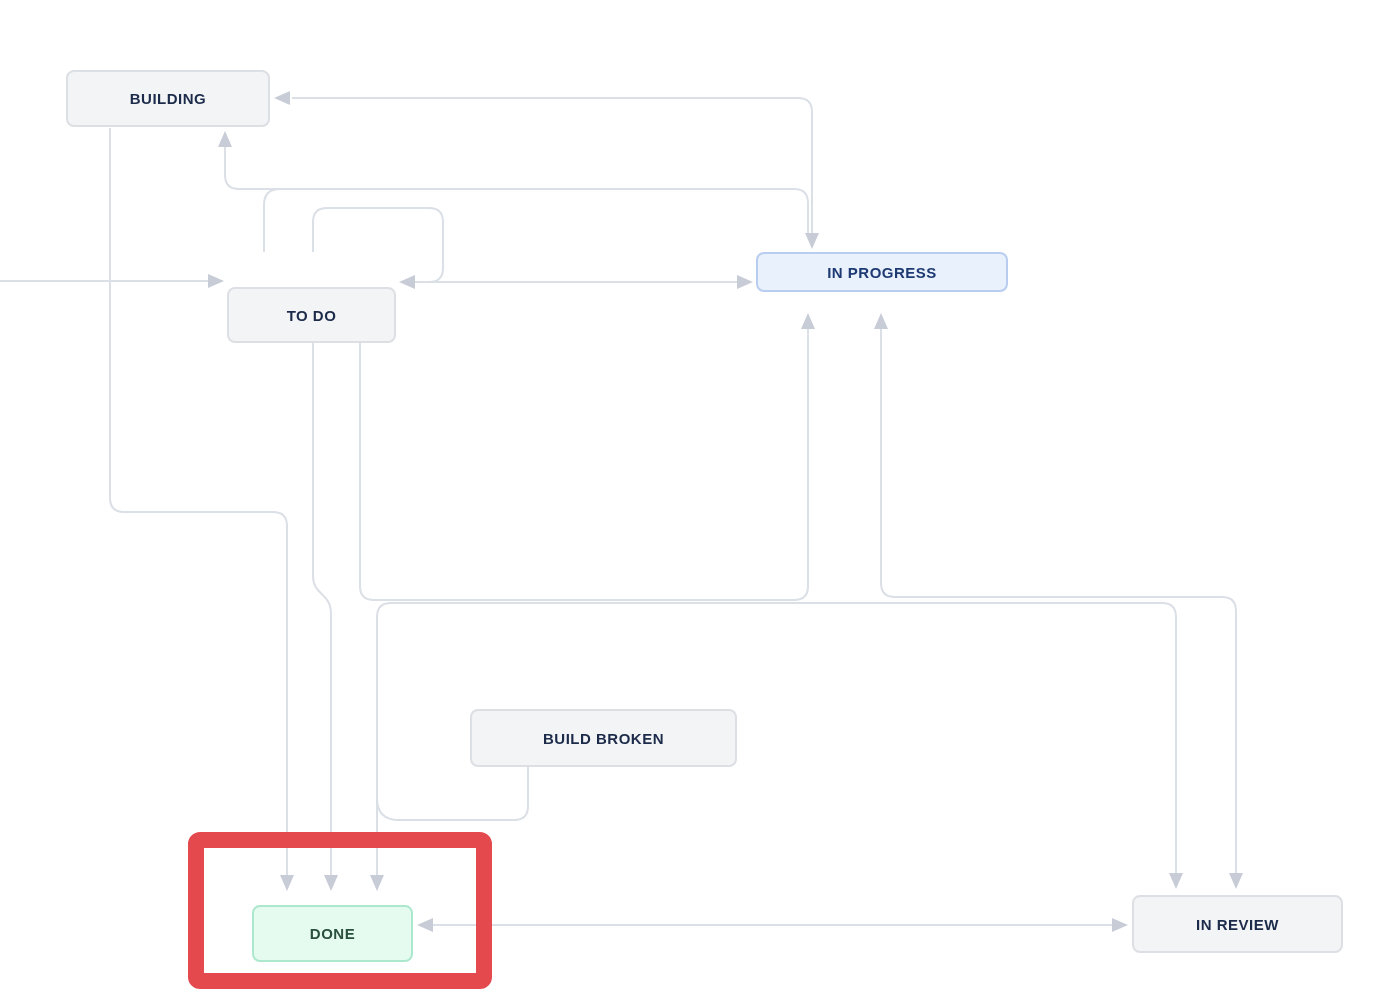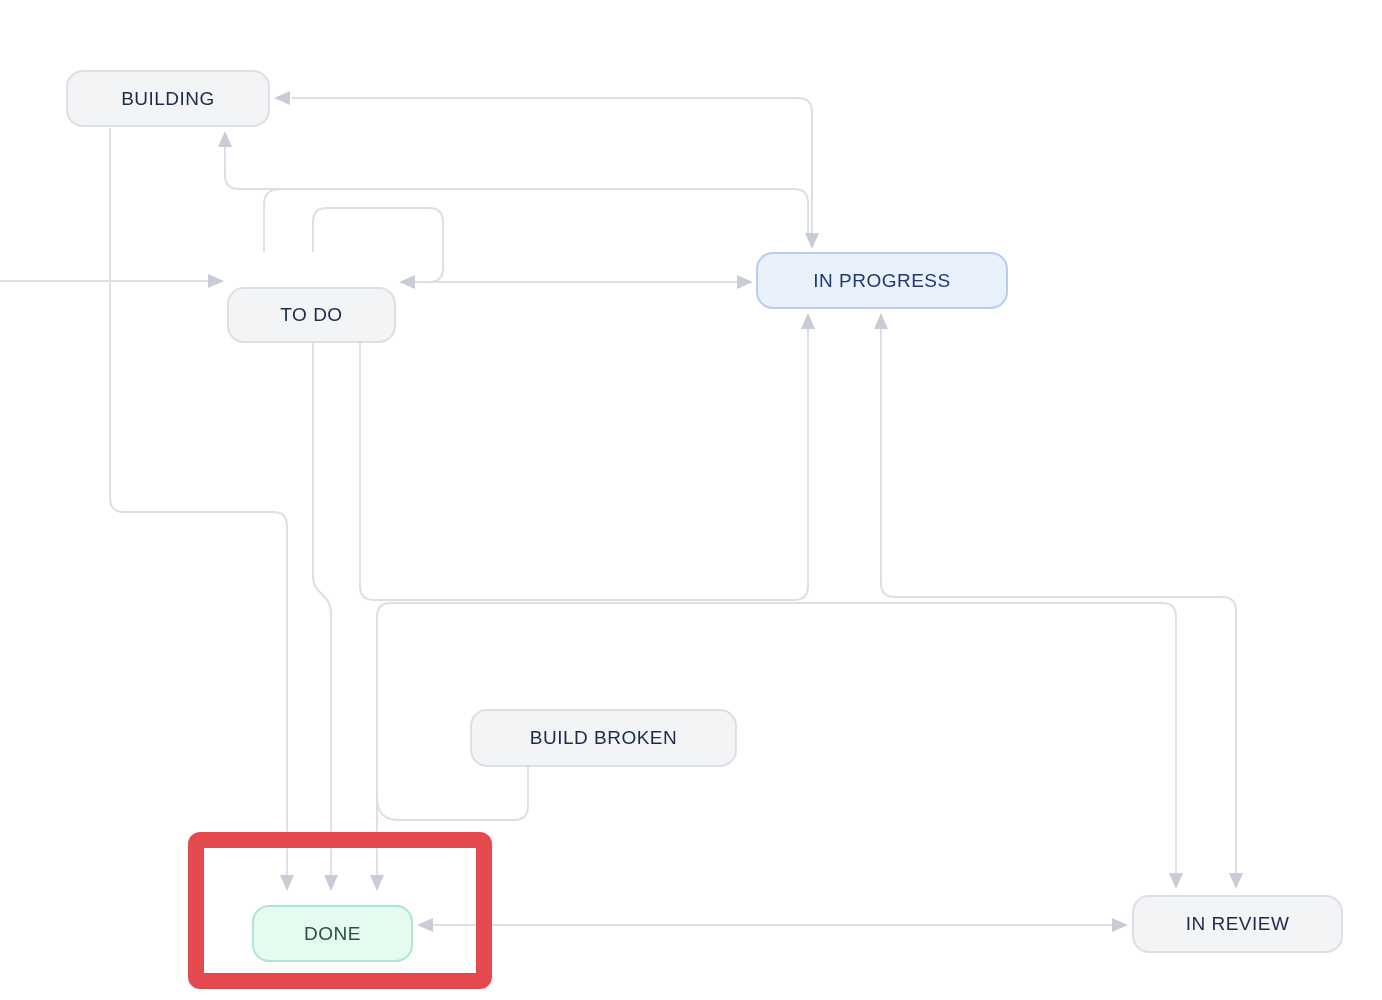--- a/index.html
+++ b/index.html
@@ -2,28 +2,28 @@
 <html><head>
 <meta charset="utf-8">
 <style>
   html,body{margin:0;padding:0;background:#ffffff;}
   #canvas{position:relative;width:1382px;height:1000px;background:#ffffff;overflow:hidden;
           font-family:"Liberation Sans",sans-serif;}
   #edge-layer{position:absolute;left:0;top:0;width:1382px;height:1000px;}
   .edge{fill:none;stroke:#dbdfe6;stroke-width:2;}
   .arrowhead{fill:#c7ccd7;stroke:none;}
   .node{position:absolute;display:flex;align-items:center;justify-content:center;
-        border-radius:17px;border:2px solid;box-sizing:border-box;
-        font-weight:400;font-size:19px;letter-spacing:.5px;cursor:pointer;}
+        border-radius:8px;border:2px solid;box-sizing:border-box;
+        font-weight:700;font-size:15px;letter-spacing:.5px;cursor:pointer;}
   .sty-default{background:#f3f4f6;border-color:#dcdfe4;color:#1c2b4a;}
   .sty-info{background:#e9f1fc;border-color:#b8cdf0;color:#1e3a73;}
   .sty-success{background:#e6fbf0;border-color:#abe8cd;color:#2a5040;margin-top:9px;}
   #n-building{left:66px;top:70px;width:204px;height:57px;}
   #n-todo{left:227px;top:252px;width:169px;height:56px;margin-top:35px;}
-  #n-inprogress{left:756px;top:252px;width:252px;height:57px;}
+  #n-inprogress{left:756px;top:252px;width:252px;height:40px;}
   #n-buildbroken{left:470px;top:685px;width:267px;height:58px;margin-top:24px;}
   #n-done{left:252px;top:896px;width:161px;height:57px;}
   #n-inreview{left:1132px;top:895px;width:211px;height:58px;}
   #highlight-box{position:absolute;left:188px;top:832px;width:304px;height:157px;
                  box-sizing:border-box;border:16px solid #e4494e;border-radius:12px;
                  pointer-events:none;}
 </style>
 </head>
 <body>
 

